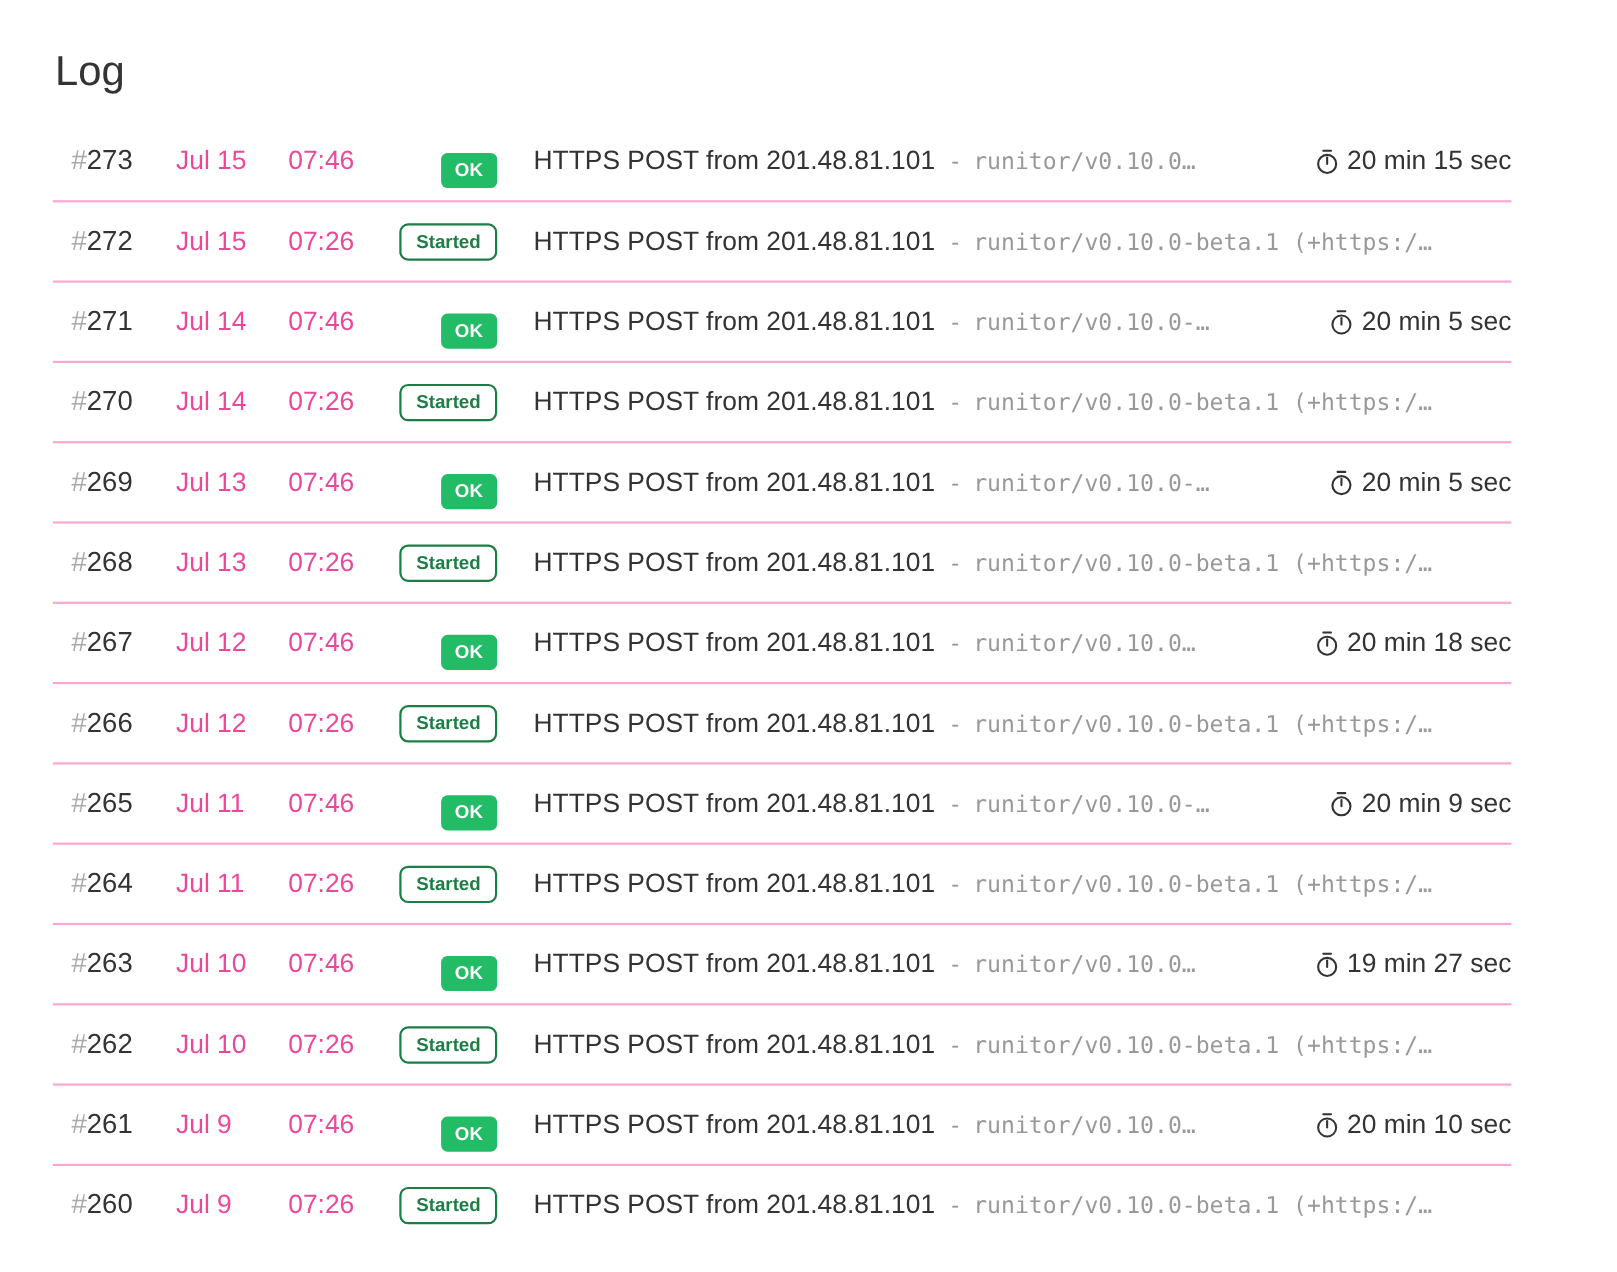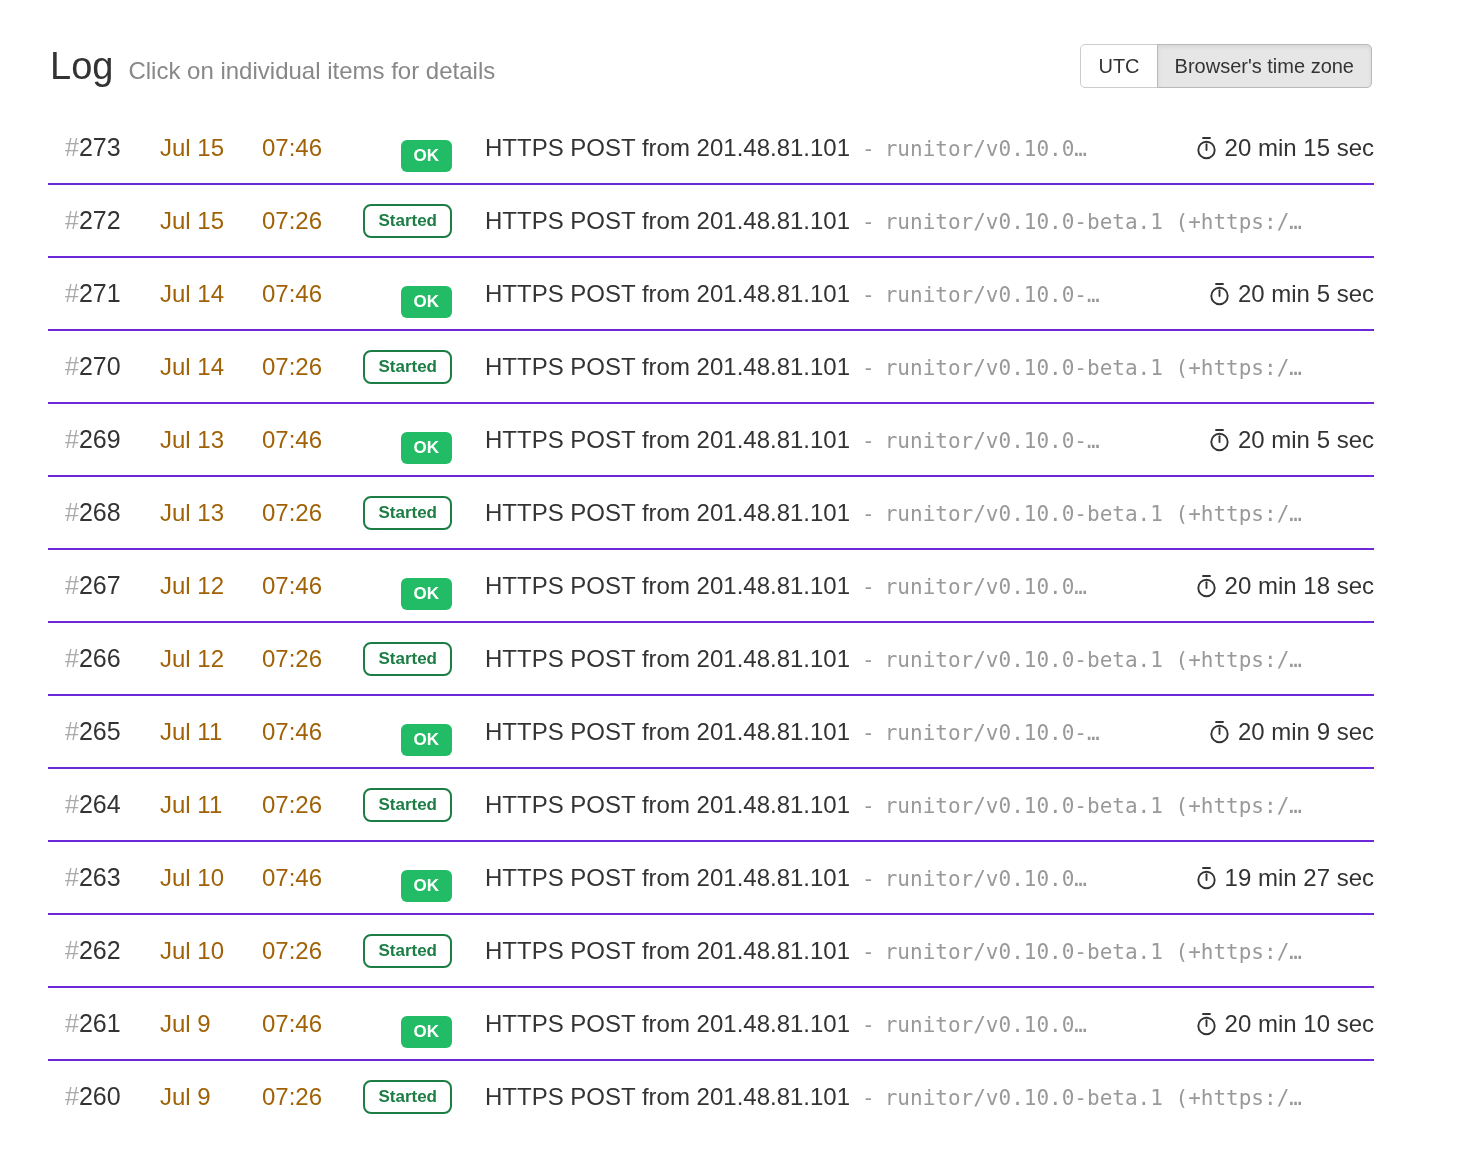--- a/index.html
+++ b/index.html
@@ -46,24 +46,24 @@
   }
   
   .log-table { margin-top: 6px; }
   .row {
     display: grid;
     grid-template-columns: 112px 102px 96px 94px minmax(0,1fr) auto;
     align-items: center;
     height: 71px;
     cursor: pointer;
   }
-  .row + .row { border-top: 2px solid #6d28d9; }
+  .row + .row { border-top: 2px solid #f9a8d4; }
   .cell-num { padding-left: 17px; font-size: 25px; color: #333; white-space: nowrap; }
   .cell-num .hash { color: #aaa; }
-  .cell-date, .cell-time { font-size: 24px; color: #a16207; white-space: nowrap; }
+  .cell-date, .cell-time { font-size: 24px; color: #ec4899; white-space: nowrap; }
   .cell-badge { justify-self: end; }
   .badge {
     display: inline-block;
     font-weight: bold;
     font-size: 17px;
     white-space: nowrap;
   }
   .badge-ok {
     background: var(--ok-green, #22bb66);
     color: #fff;
@@ -109,25 +109,20 @@
   .stopwatch { flex: 0 0 auto; }
 </style>
 </head>
 <body style="--ok-green: #22bb66; --started-green: #1c7d45;">
 
 <div class="page">
 
   <div class="header">
     <div class="title-wrap">
       <h1 class="page-title">Log</h1>
-      <span class="page-subtitle">Click on individual items for details</span>
-    </div>
-    <div class="btn-group">
-      <button class="btn">UTC</button>
-      <button class="btn active">Browser's time zone</button>
     </div>
   </div>
 
   <div class="log-table" id="log-table">
   <div class="row">
     <div class="cell-num"><span class="hash">#</span><span>273</span></div>
     <div class="cell-date">Jul 15</div>
     <div class="cell-time">07:46</div>
     <div class="cell-badge">
       <span class="badge badge-ok">OK</span>

